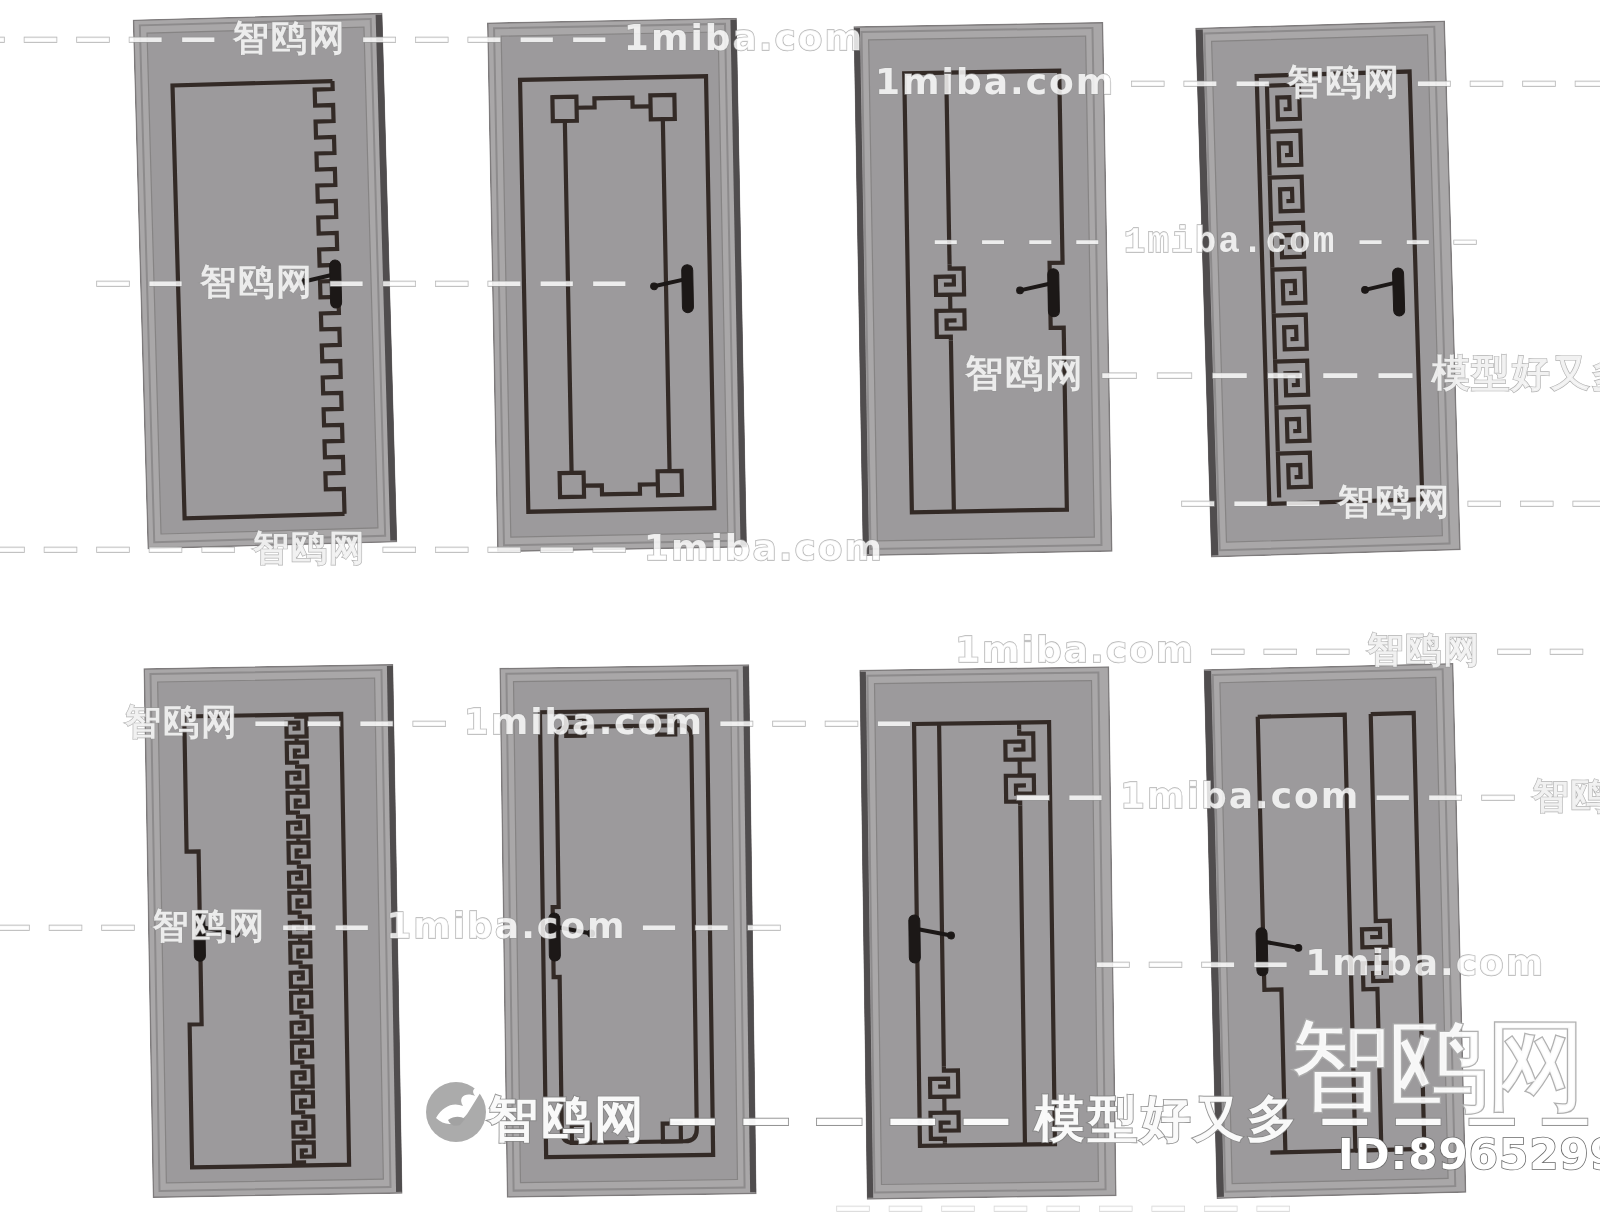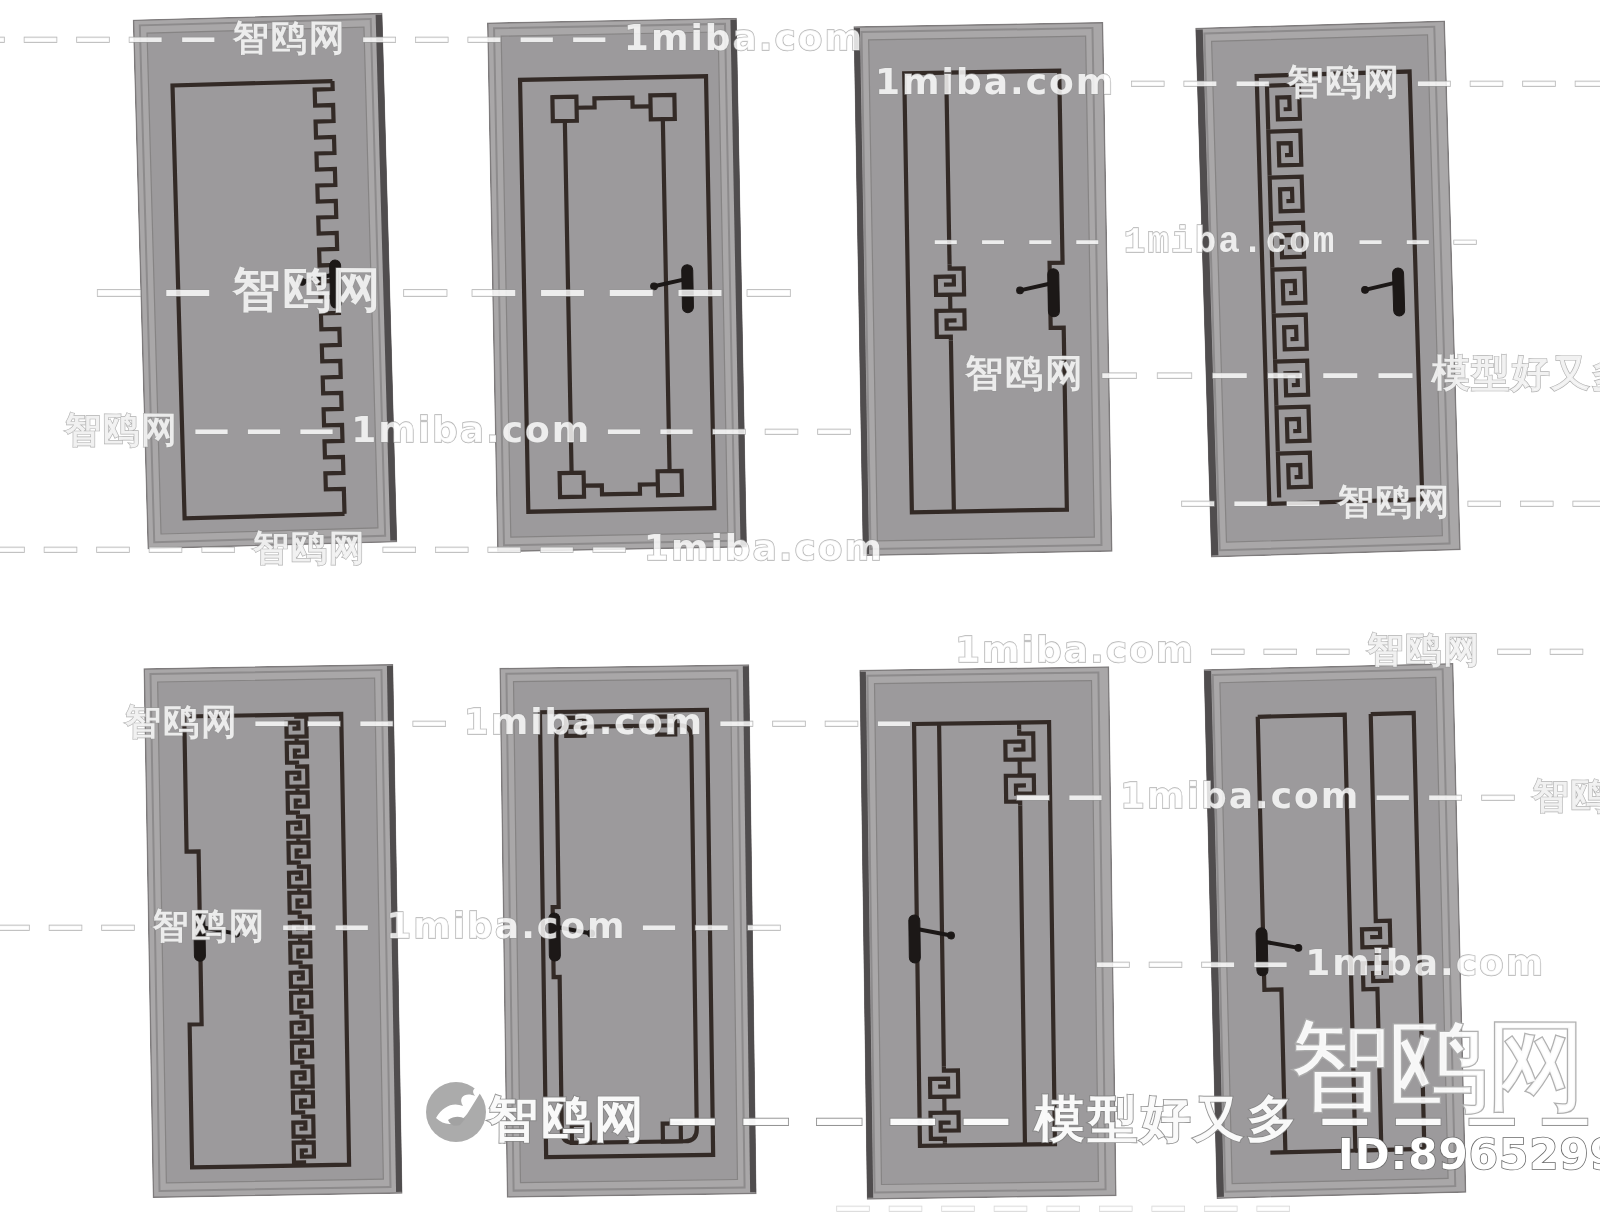--- a/index.html
+++ b/index.html
@@ -212,23 +212,22 @@
         <use href="#kn" class="pat" transform="translate(151,252)"></use>
       </g>
       <use href="#hl-l" transform="translate(0,14)"></use>
     </svg>
   </div>
 
   <div class="wm-layer" id="wm-layer">
       <div class="wm" style="left: -30px; top: 14px; font-size: 36px;">— — — — — 智鸥网 — — — — — 1miba.com</div>
       <div class="wm" style="left: 875px; top: 58px; font-size: 36px;">1miba.com — — — 智鸥网 — — — — 1miba.com — —</div>
       <div class="wm" style="left: 935px; top: 222px; font-size: 36px; font-family: Liberation Mono, monospace;">— — — — 1miba.com — — —</div>
-      <div class="wm" style="left: 95px; top: 258px; font-size: 48px;">— — 智鸥网 — — — — — —</div>
+      <div class="wm" style="left: 95px; top: 258px; font-size: 36px;">— — 智鸥网 — — — — — —</div>
       <div class="wm" style="left: 965px; top: 348px; font-size: 38px;">智鸥网 — — — — — — 模型好又多 — — — —</div>
-      <div class="wm" style="left: 65px; top: 406px; font-size: 36px;">智鸥网 — — — 1miba.com — — — — —</div>
       <div class="wm" style="left: 1180px; top: 478px; font-size: 36px;">— — — 智鸥网 — — — — 1miba</div>
       <div class="wm" style="left: -10px; top: 524px; font-size: 36px;">— — — — — 智鸥网 — — — — — 1miba.com</div>
       <div class="wm" style="left: 955px; top: 626px; font-size: 36px;">1miba.com — — — 智鸥网 — — — 1miba.com</div>
       <div class="wm" style="left: 125px; top: 698px; font-size: 36px;">智鸥网 — — — — 1miba.com — — — —</div>
       <div class="wm" style="left: 1015px; top: 772px; font-size: 36px;">— — 1miba.com — — — 智鸥网 — — —</div>
       <div class="wm" style="left: -5px; top: 902px; font-size: 36px;">— — — 智鸥网 — — 1miba.com — — —</div>
       <div class="wm" style="left: 1095px; top: 942px; font-size: 36px;">— — — — 1miba.com</div>
       <div class="wm wm-faint" style="left: 835px; top: 1186px; font-size: 36px;">— — — — — — — — —</div>
     </div>
 

